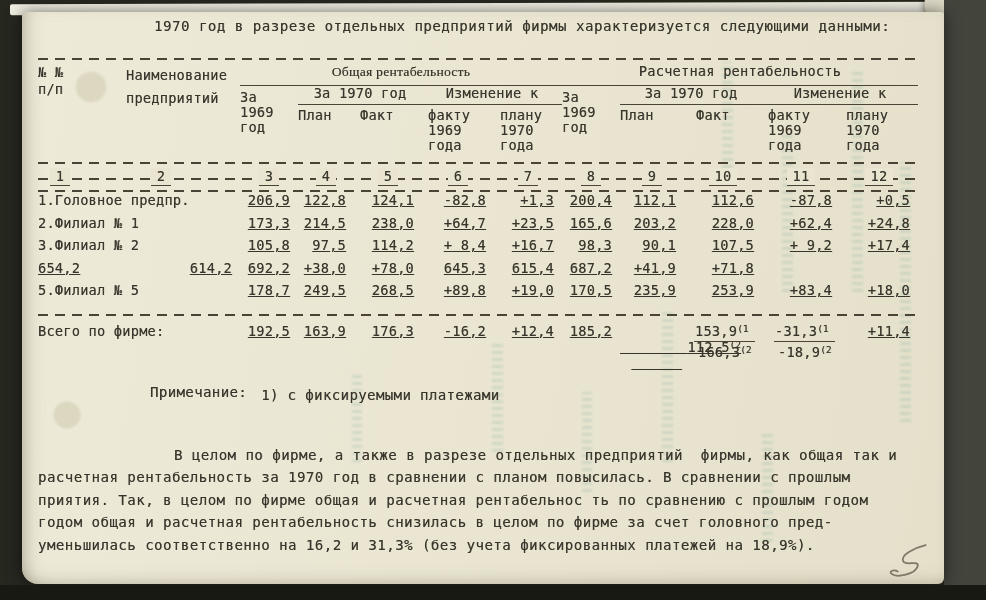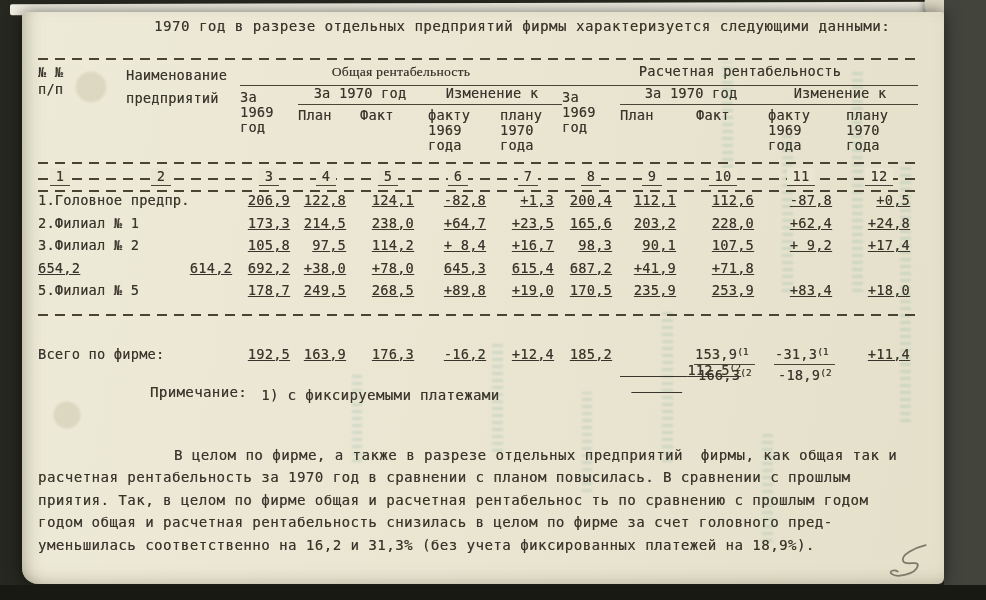--- a/index.html
+++ b/index.html
@@ -60,21 +60,21 @@
   
   .colnums { position:relative; height:22px; align-items:center;
              background:repeating-linear-gradient(90deg,#4a4437 0 10px, transparent 10px 17px);
              background-size:100% 2px; background-position:0 12px; background-repeat:no-repeat; margin:2px 0; }
   .colnums span { justify-self:center; background:#e9e5d1; padding:0 6px 1px; border-bottom:1.5px solid #4a4437; }
   
   .trow { height:22.5px; align-items:start; }
   .trow .name { grid-column:1/3; }
   .num { text-align:right; padding-right:8px; white-space:pre;text-decoration:underline; }
   .tbody { }
-  .total-row { margin-top:24px; align-items:start; min-height:46px; }
+  .total-row { margin-top:1px; align-items:start; min-height:46px; }
   .total-row .label { grid-column:1/3; }
   .sup { font-size:9.5px; vertical-align:4px; letter-spacing:0; }
   .stack { display:inline-block; text-align:left; }
   .stack .stk-top { display:block; border-bottom:1.5px solid #4a4437; padding:0 3px 2px 1px; }
   .stack .stk-bot { display:block; padding:2px 3px 0 4px; }
   
   .note { position:absolute; left:128px; top:372px; font-size:14px; letter-spacing:.4px; display:flex; gap:14px; }
   .note-items div { line-height:23px; white-space:pre; }
   .para { position:absolute; left:16px; top:432px; width:894px; font-size:14px; letter-spacing:.5px; }
   .para div { line-height:22.4px; white-space:pre; }

